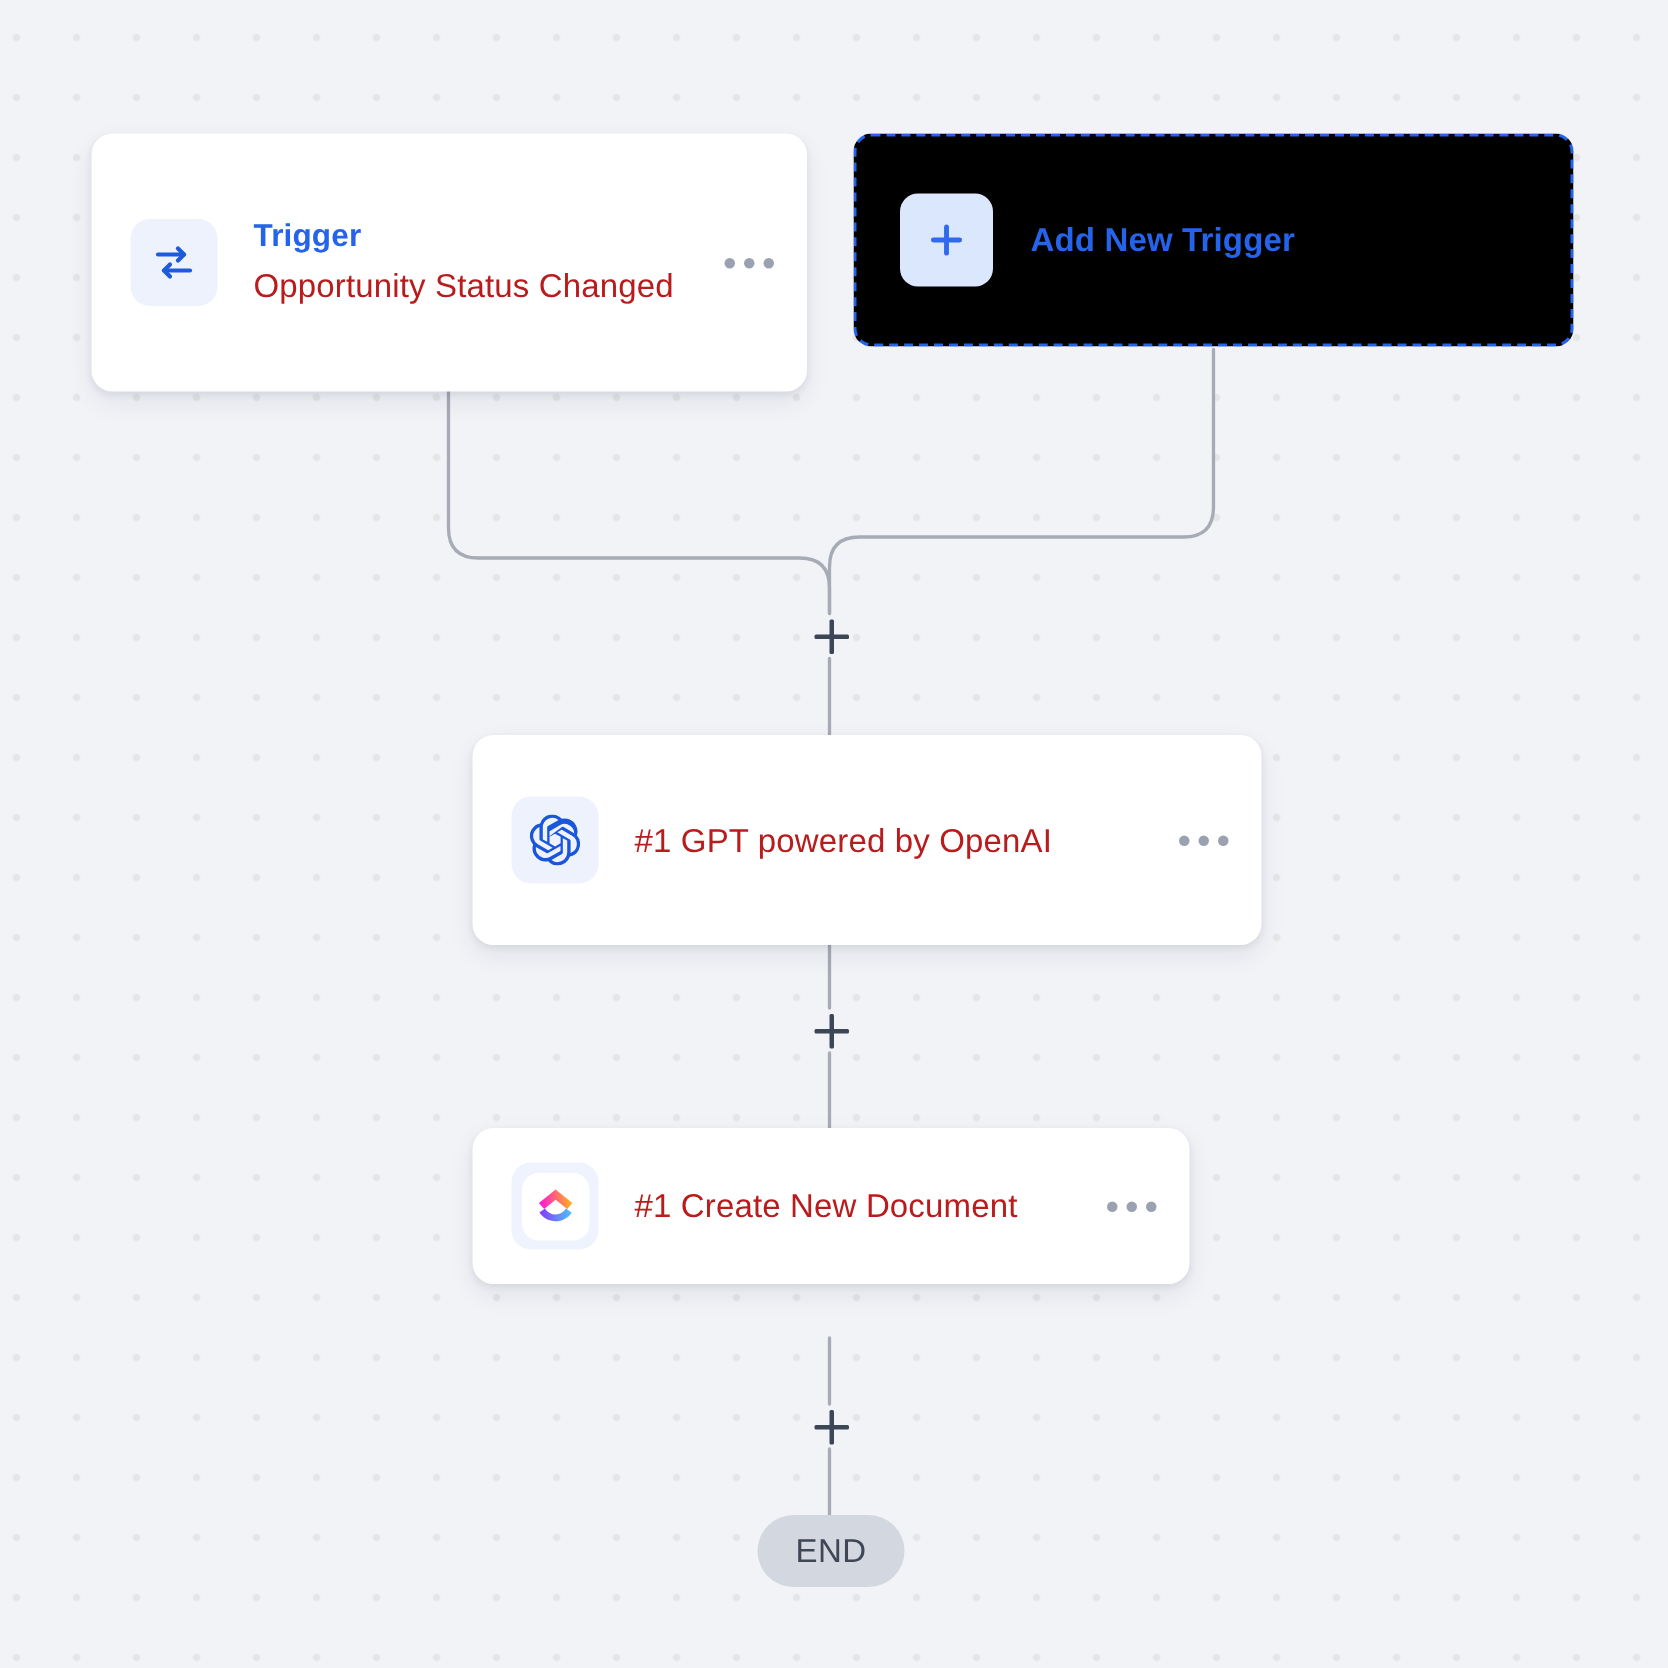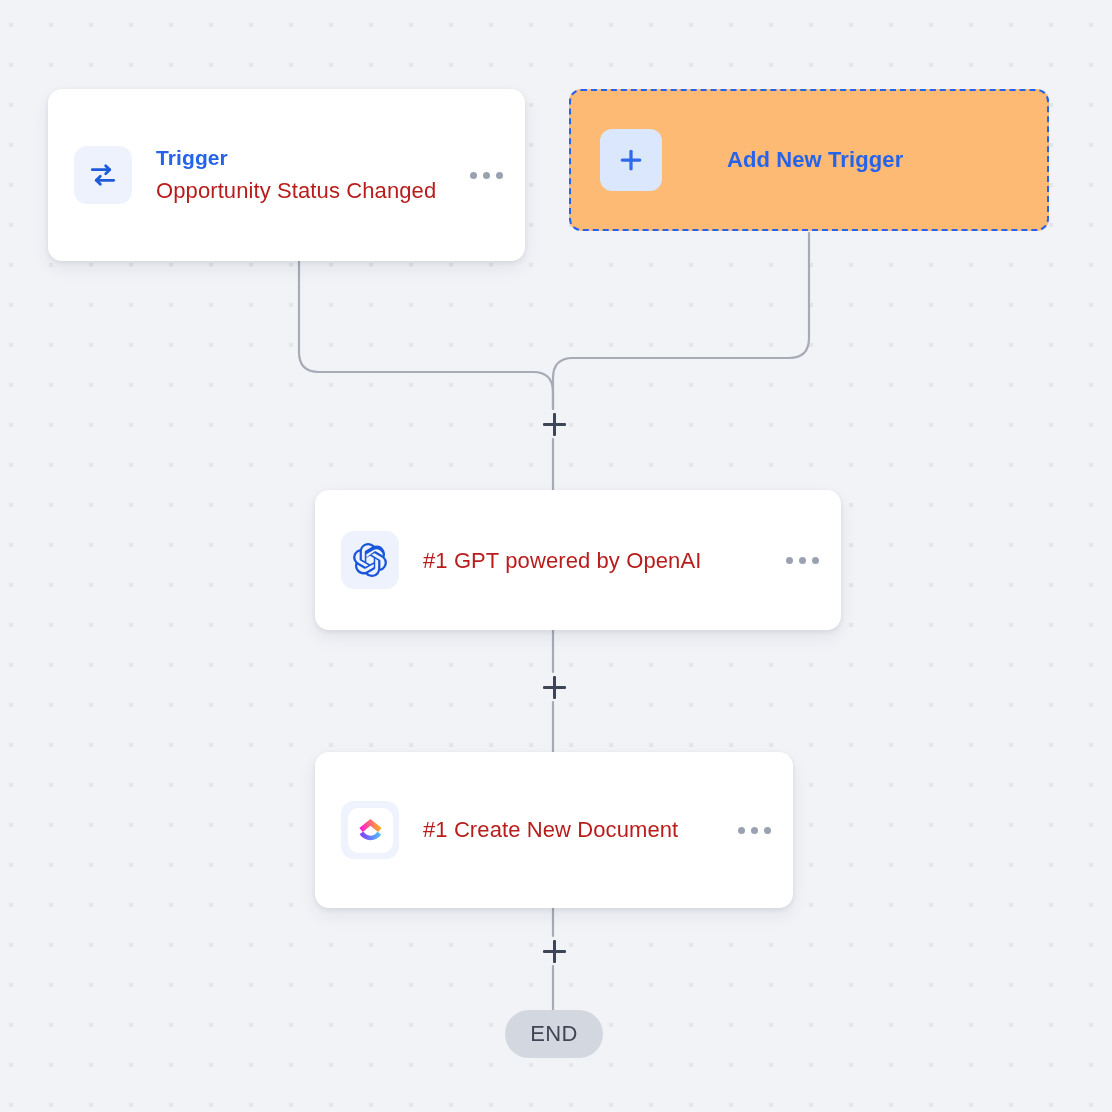--- a/index.html
+++ b/index.html
@@ -91,33 +91,32 @@
   .kebab i {
     display: block;
     width: 7px;
     height: 7px;
     border-radius: 50%;
     background: #9aa2b1;
   }
 
   
   #node-trigger {
-    left: 48px;  top: 89px;
+    left: 61px;  top: 89px;
     width: 477px; height: 172px;
   }
 
   #node-add-trigger {
     left: 569px; top: 89px;
     width: 480px; height: 142px;
-    background: #fdba74;
+    background: #000000;
     border: 2.5px dashed #2563eb;
     border-radius: 12px;
     box-shadow: none;
     padding: 0 22px 0 29px;
-    gap: 40px;
   }
   #node-add-trigger .node-icon {
     background: #dbe7fd;
     border-radius: 12px;
     width: 62px; height: 62px; flex-basis: 62px;
   }
   #node-add-trigger .add-label {
     color: #2563eb;
     font-size: 22px;
     font-weight: 700;
@@ -126,21 +125,21 @@
   }
 
   #node-gpt {
     left: 315px; top: 490px;
     width: 526px; height: 140px;
   }
   #node-gpt .node-icon { background: #eef2fd; }
 
   #node-doc {
     left: 315px; top: 752px;
-    width: 478px; height: 156px;
+    width: 478px; height: 104px;
   }
   #node-doc .node-icon { background: #eef3fd; }
 
   .clickup-tile {
     width: 45px; height: 45px;
     border-radius: 11px;
     background: #ffffff;
     display: flex;
     align-items: center;
     justify-content: center;

